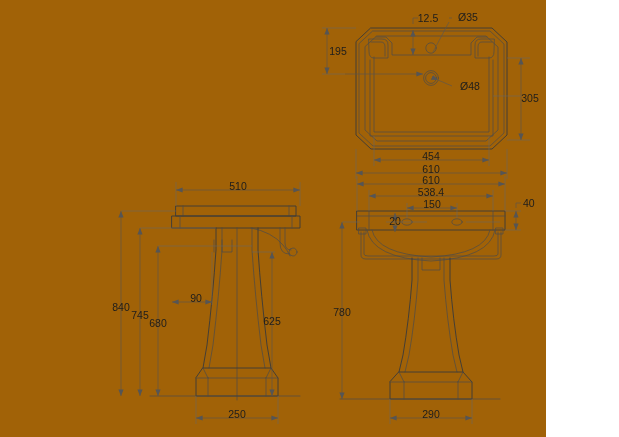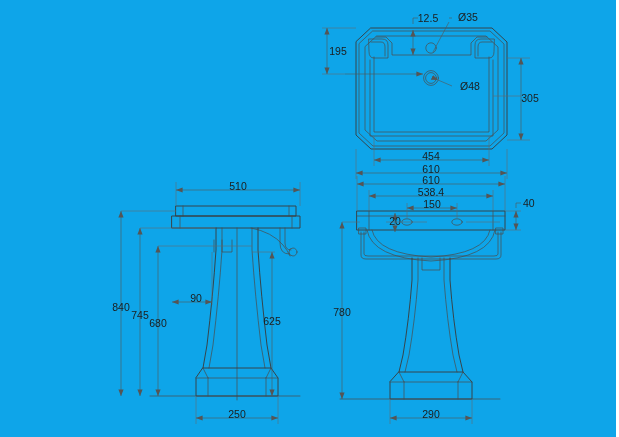--- a/index.html
+++ b/index.html
@@ -8,23 +8,23 @@
     background: #ffffff;
   }
   body {
     width: 619px;
     height: 437px;
     font-family: "Liberation Sans", sans-serif;
     overflow: hidden;
   }
   #drawing-root {
     position: relative;
-    width: 616px;
+    width: 546px;
     height: 437px;
-    background: #0ea5e9;
+    background: #a16207;
   }
   svg#cad {
     position: absolute;
     left: 0;
     top: 0;
     width: 619px;
     height: 437px;
     display: block;
   }
   .obj {

